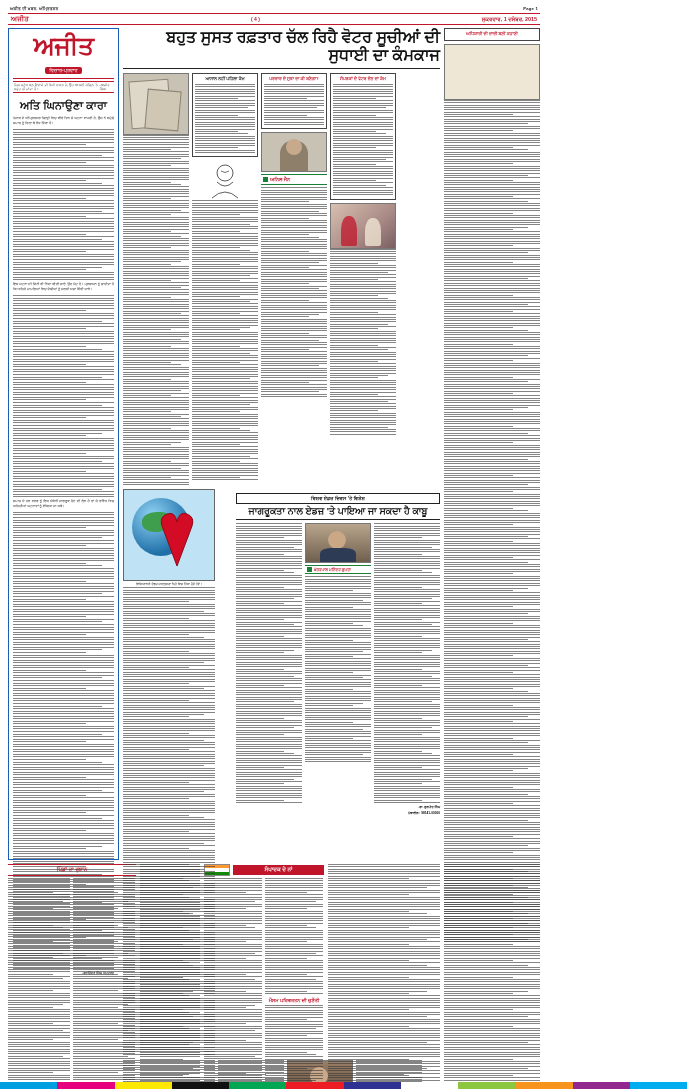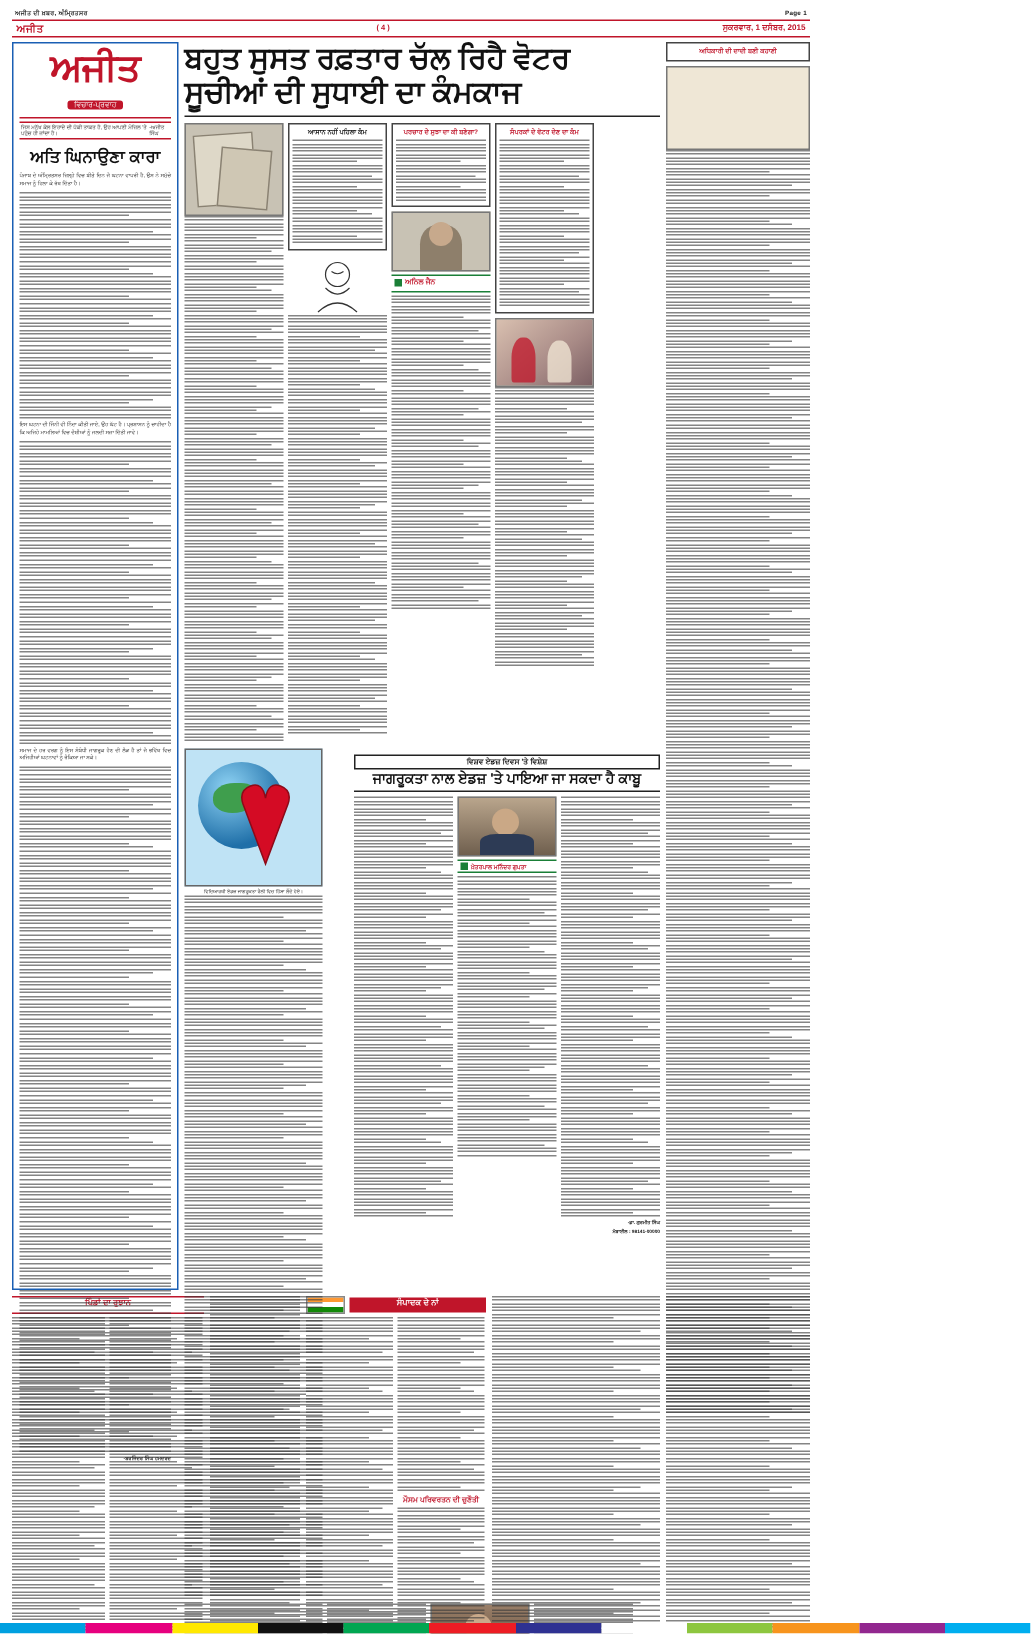--- a/index.html
+++ b/index.html
@@ -39,21 +39,21 @@
      padding:0 4px; border-radius:2px; margin-top:1px; }
   .logo-meta { display:flex; justify-content:space-between; font-size:3.6px; color:#333;
      border-top:1px solid #c0152a; border-bottom:1px solid #c0152a; margin-top:2px; padding:1px 1px; }
 
   .left-head { text-align:center; font-size:11px; font-weight:bold; color:#111; margin:6px 0 4px; }
   .txt { font-size:3.5px; line-height:1.45; text-align:justify; color:#1a1a1a; }
   .txt p { margin:0 0 3px 0; }
   .sig { text-align:right; font-size:3.4px; font-weight:bold; margin-top:2px; }
 
   
-  .headline { font-size:20px; font-weight:bold; text-align:left; line-height:1.15;
+  .headline { font-size:16px; font-weight:bold; text-align:right; line-height:1.15;
      border-bottom:1.2px solid #222; padding-bottom:3px; margin-bottom:4px; }
 
   .mid-cols { display:flex; gap:3px; }
   .mcol { font-size:3.4px; line-height:1.42; text-align:justify; }
 
   .box { border:1px solid #444; padding:2px; margin-bottom:3px; }
   .box-title { font-size:4.4px; font-weight:bold; text-align:center; margin-bottom:2px; }
   .box-red { color:#c0152a; }
 
   .photo { width:100%; background:#c8c2b4; border:1px solid #777; position:relative; overflow:hidden; }

